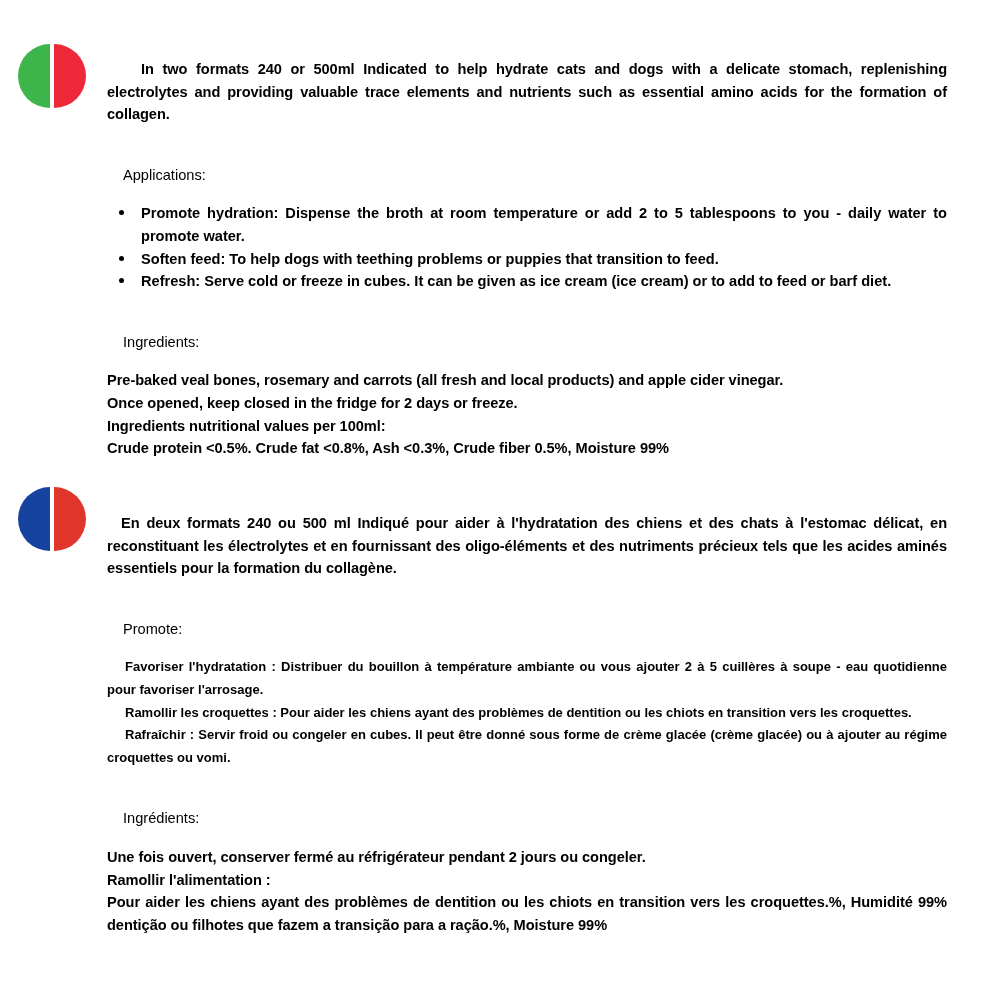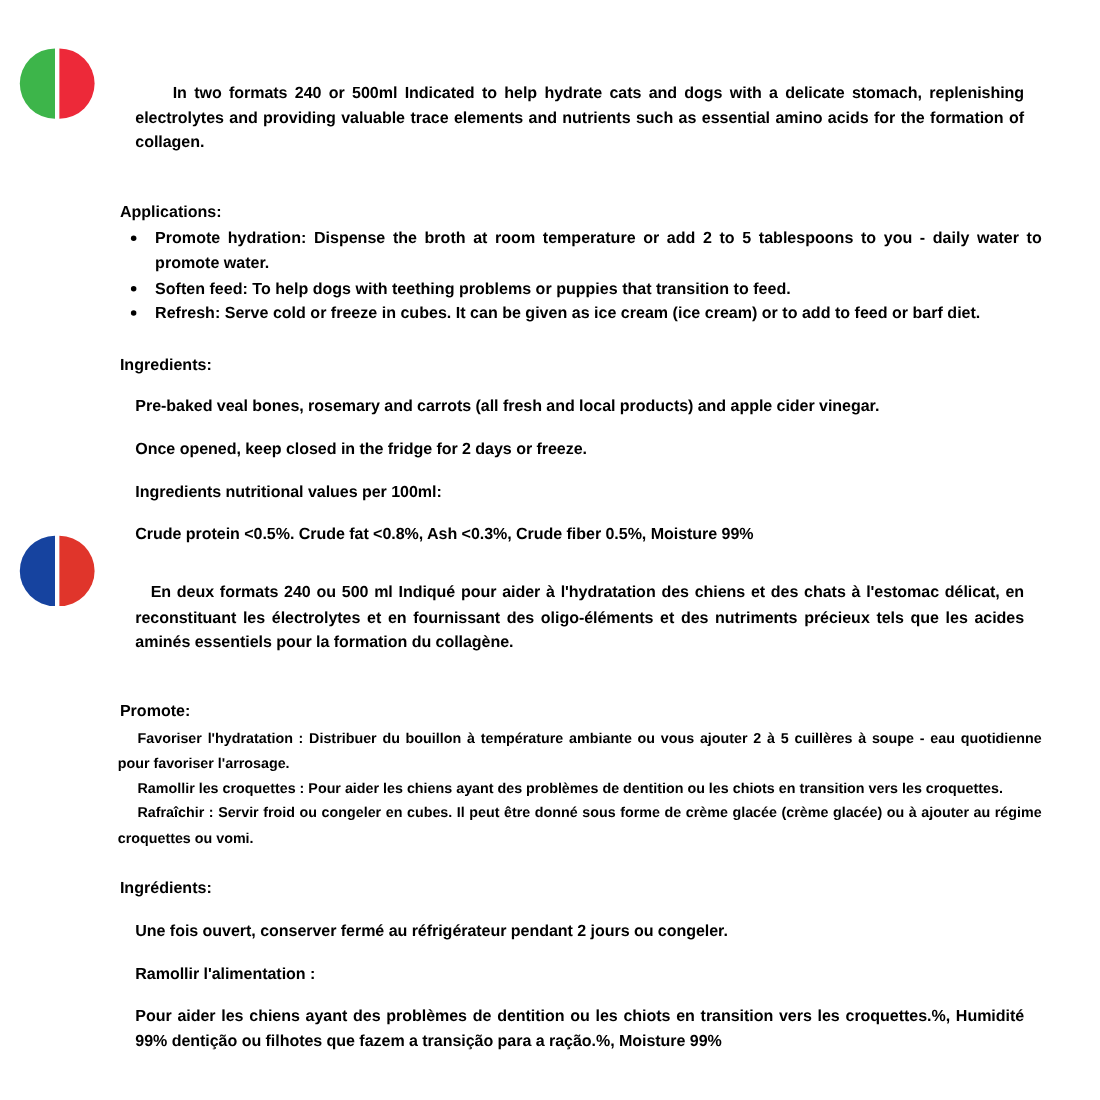--- a/index.html
+++ b/index.html
@@ -54,32 +54,32 @@
     left: 107px;
     width: 840px;
   }
 
   .para {
     font-size: 14.6px;
     font-weight: bold;
     line-height: 22.6px;
     text-align: justify;
     text-justify: inter-word;
-    margin: 16px;
+    margin: 0;
     letter-spacing: -0.05px;
   }
   .para.noindent { text-indent: 0; }
   .para.indent { text-indent: 34px; }
   .para.indent-sm { text-indent: 14px; }
 
   .heading {
     font-size: 14.6px;
-    font-weight: bold;
+    font-weight: normal;
     line-height: 22.6px;
-    margin: 2px;
+    margin: 16px;
     text-align: left;
   }
   .spacer-md { height: 22px; }
 
   
   .bullets {
     list-style: none;
     margin: 0;
     padding: 0;
   }

